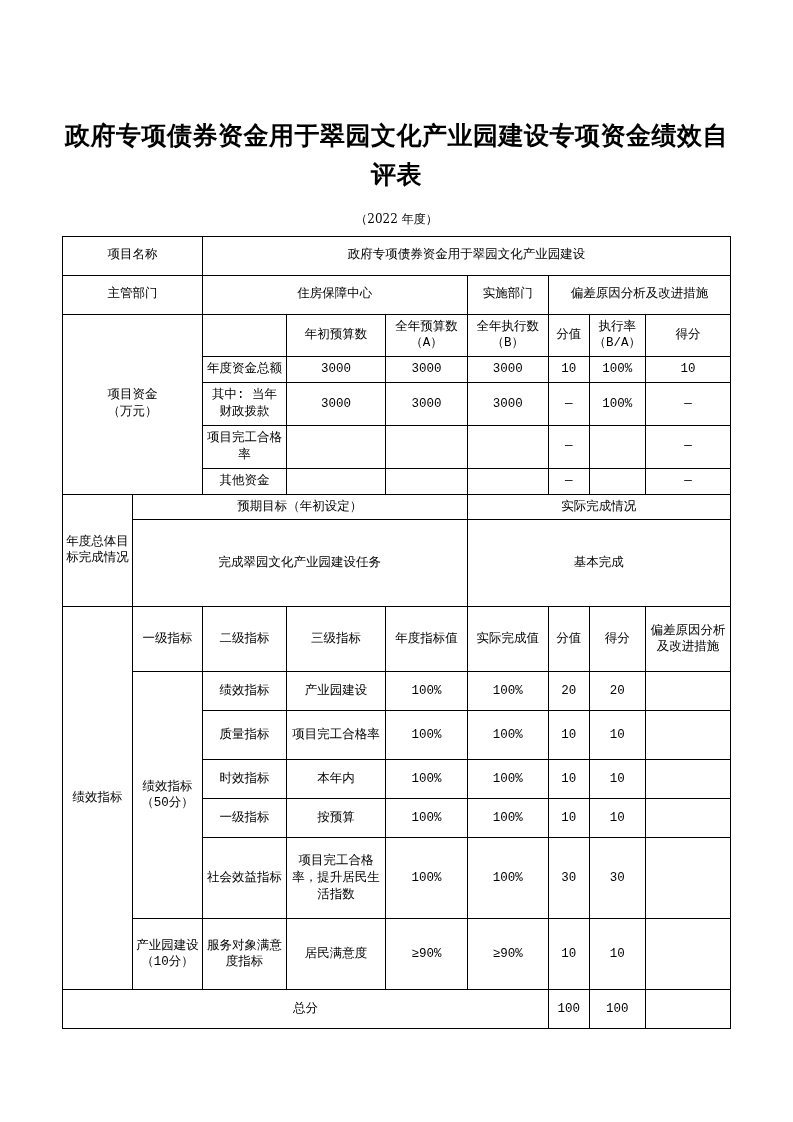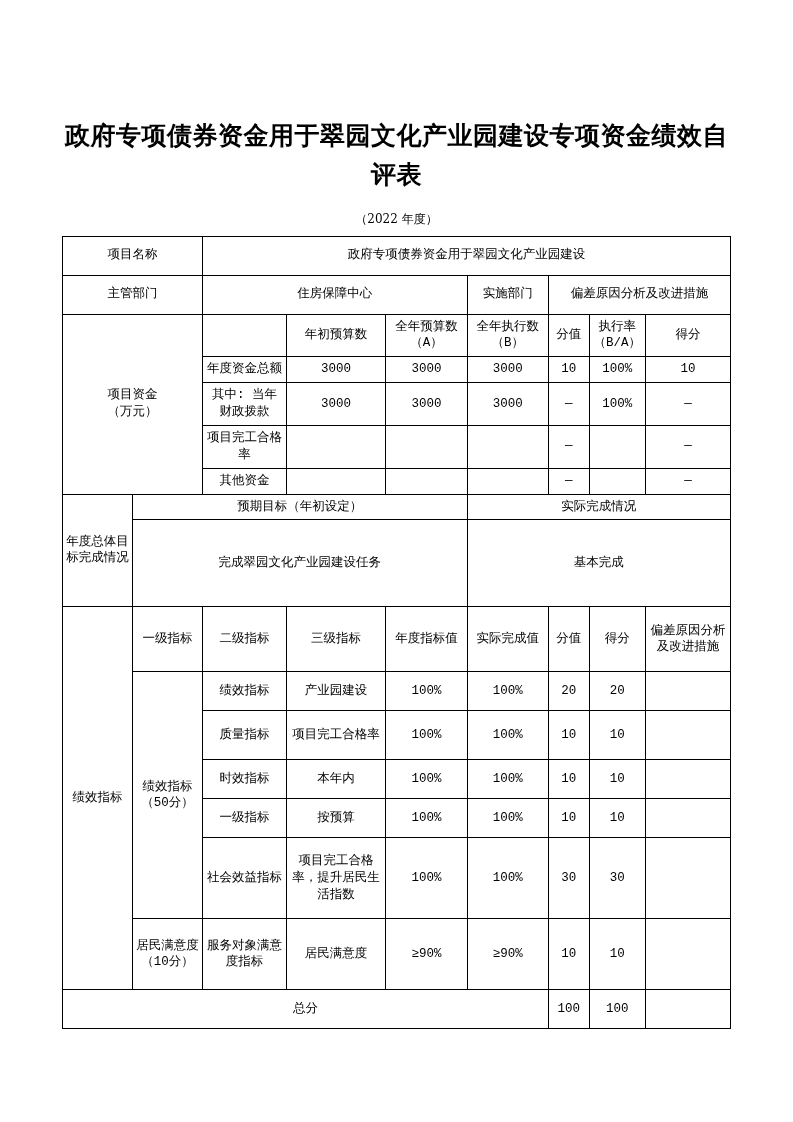--- a/index.html
+++ b/index.html
@@ -215,21 +215,21 @@
       <td style="height:72px">社会效益指标</td>
       <td>项目完工合格率，提升居民生活指数</td>
       <td>100%</td>
       <td>100%</td>
       <td>30</td>
       <td>30</td>
       <td></td>
     </tr>
 
     <tr>
-      <td class="vtext" style="height:62px">居民满意度（10分）</td>
+      <td class="vtext" style="height:62px">产业园建设（10分）</td>
       <td>服务对象满意度指标</td>
       <td>居民满意度</td>
       <td>≥90%</td>
       <td>≥90%</td>
       <td>10</td>
       <td>10</td>
       <td></td>
     </tr>
 
     <tr>

